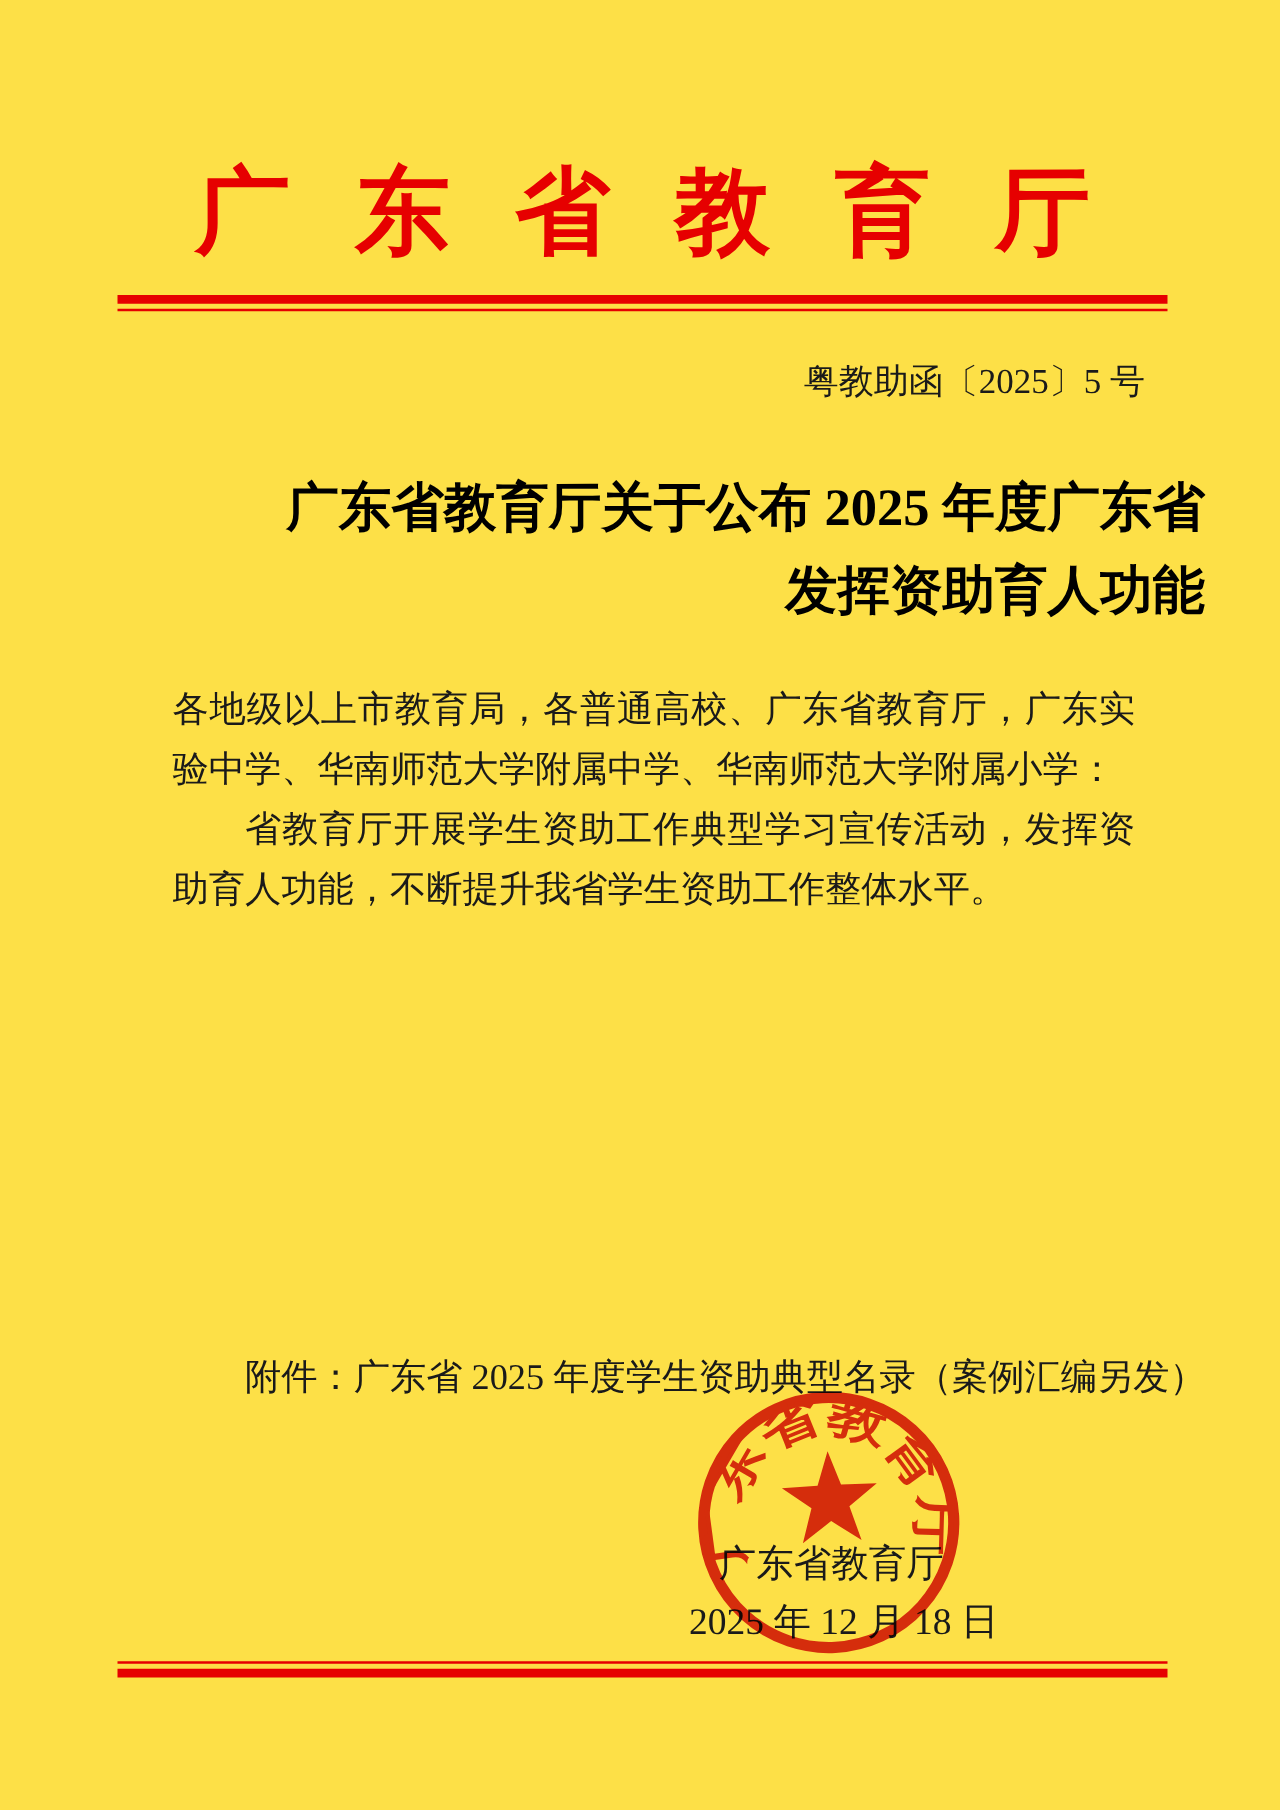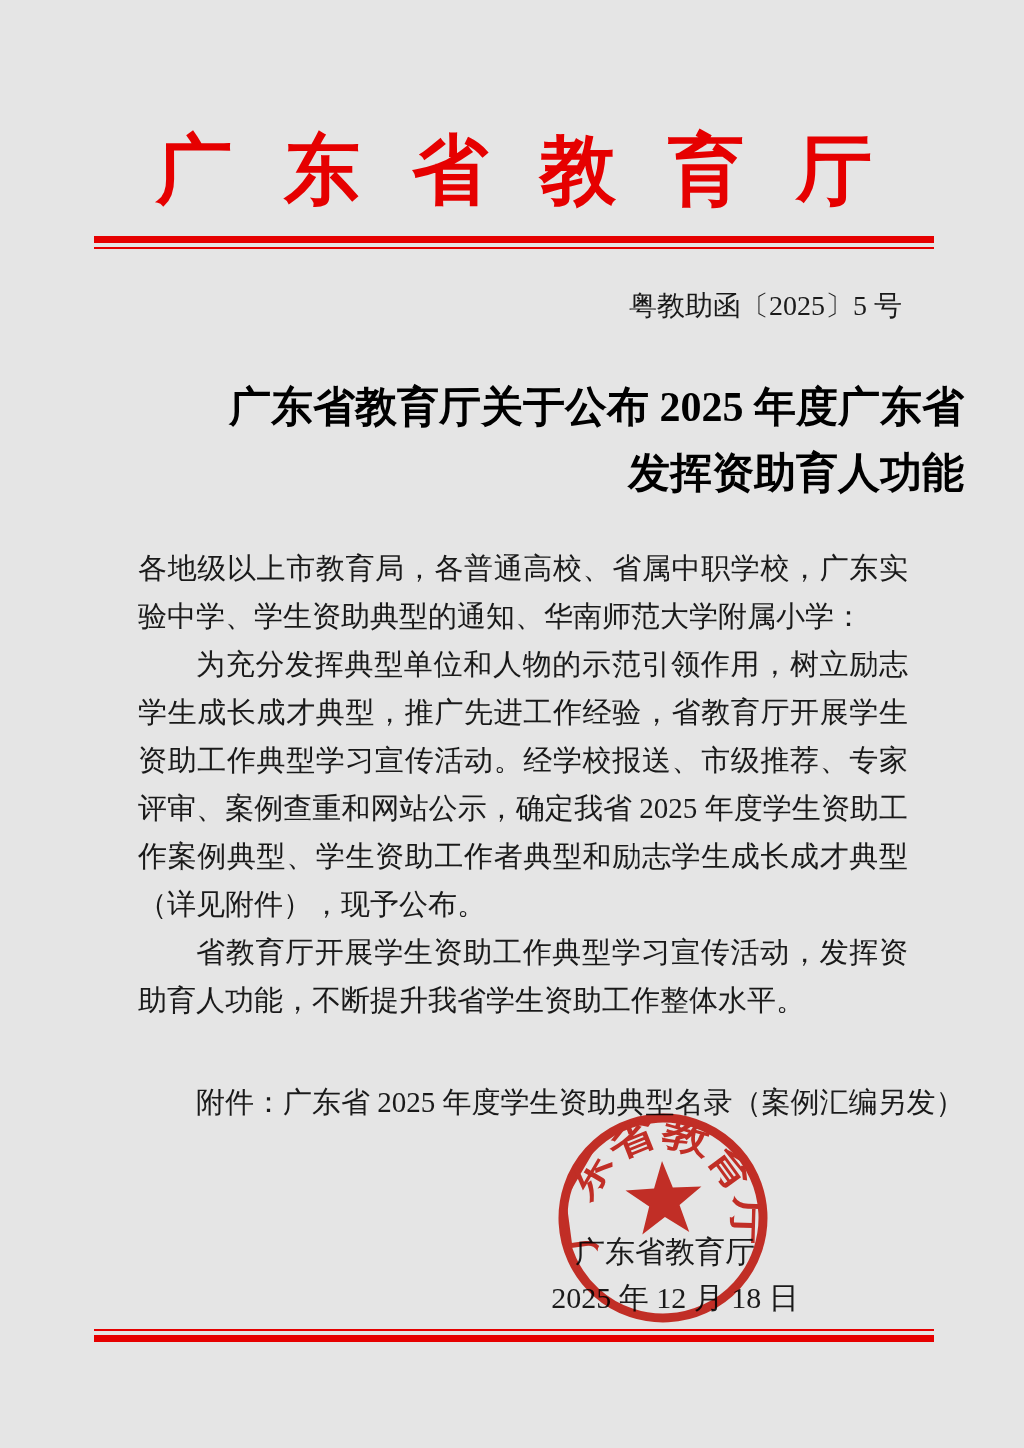--- a/index.html
+++ b/index.html
@@ -2,21 +2,21 @@
 <html><head>
 <meta charset="utf-8">
 <style>
   * { margin: 0; padding: 0; box-sizing: border-box; }
   html, body { background: #ffffff; }
   .page {
     position: relative;
     width: 1024px;
     height: 1448px;
     margin: 0 auto;
-    background: #e5e5e5;
+    background: #fde047;
     overflow: hidden;
     font-family: "Liberation Serif", "DejaVu Serif", serif;
     color: #1a1a1a;
   }
 
   
   .masthead {
     position: absolute;
     top: 120px; left: 94px; right: 90px;
     text-align: center;
@@ -30,21 +30,21 @@
   }
 
   
   .rule { position: absolute; left: 94px; right: 90px; height: 13px; }
   .rule-top    { top: 236px;  border-top: 7px solid #e60000; border-bottom: 2px solid #e60000; }
   .rule-bottom { top: 1329px; border-top: 2px solid #e60000; border-bottom: 7px solid #e60000; }
 
   
   .doc-number {
     position: absolute;
-    top: 288px; left: 94px; right: 122px;
+    top: 288px; left: 94px; right: 108px;
     text-align: right;
     font-size: 28px;
     line-height: 36px;
   }
 
   
   .title {
     position: absolute;
     top: 374px; left: 60px; right: 60px;
     text-align: right;
@@ -110,22 +110,21 @@
   <div class="rule rule-top"></div>
 
   <div class="doc-number">粤教助函〔2025〕5 号</div>
 
   <div class="title">
     <div>广东省教育厅关于公布 2025 年度广东省</div>
     <div>发挥资助育人功能</div>
   </div>
 
   <div class="body-text">
-    <p>各地级以上市教育局，各普通高校、省属中职学校，广东实验中学、学生资助典型的通知、华南师范大学附属小学：</p>
-    <p class="para-indent">为充分发挥典型单位和人物的示范引领作用，树立励志学生成长成才典型，推广先进工作经验，省教育厅开展学生资助工作典型学习宣传活动。经学校报送、市级推荐、专家评审、案例查重和网站公示，确定我省 2025 年度学生资助工作案例典型、学生资助工作者典型和励志学生成长成才典型（详见附件），现予公布。</p>
+    <p>各地级以上市教育局，各普通高校、广东省教育厅，广东实验中学、华南师范大学附属中学、华南师范大学附属小学：</p>
     <p class="para-indent">省教育厅开展学生资助工作典型学习宣传活动，发挥资助育人功能，不断提升我省学生资助工作整体水平。</p>
   </div>
 
   <div class="attachment">附件：广东省 2025 年度学生资助典型名录（案例汇编另发）</div>
 
   <div class="signature">广东省教育厅</div>
   <div class="sign-date">2025 年 12 月 18 日</div>
 
   <div class="seal">
     <svg viewBox="0 0 220 220" xmlns="http://www.w3.org/2000/svg">

